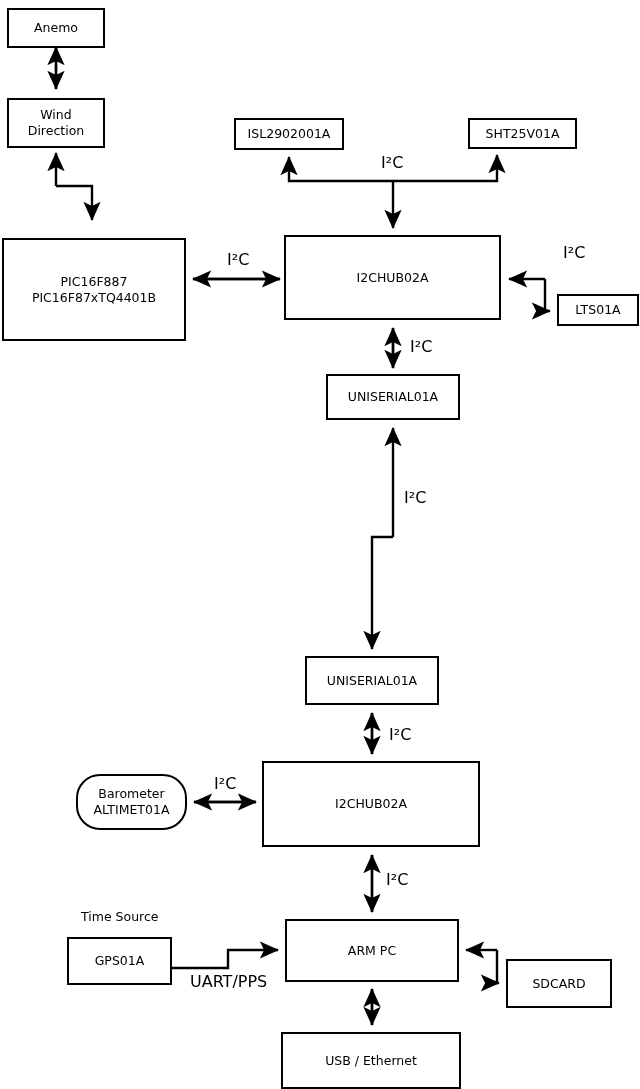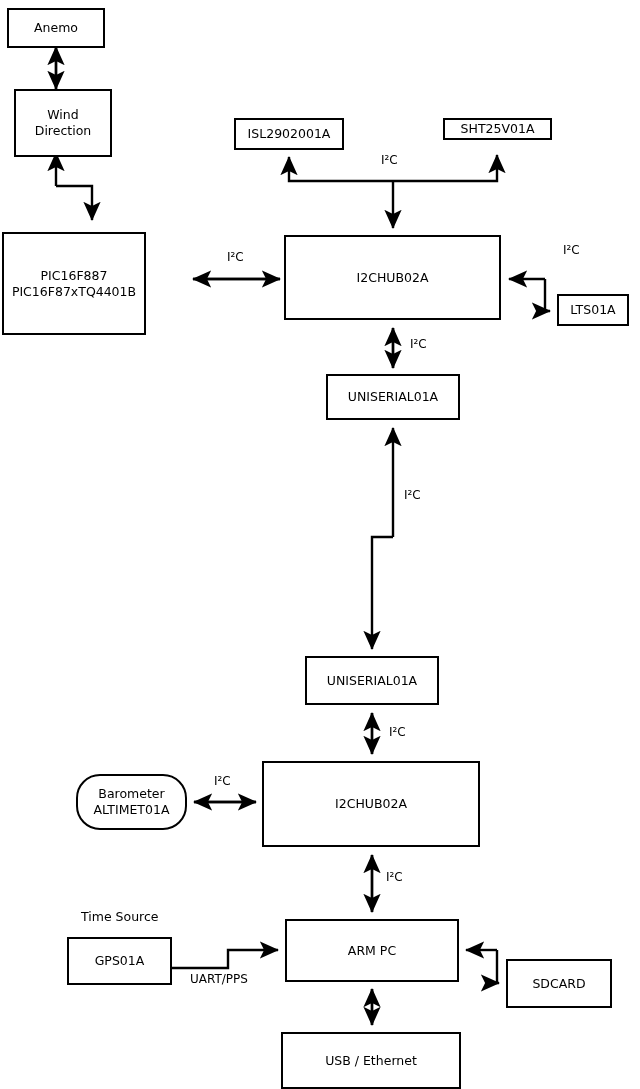--- a/index.html
+++ b/index.html
@@ -32,21 +32,21 @@
     text-align:center;
     line-height:1.28;
     font-size:12.5px;
     color:#000000;
     z-index:3;
     padding:2px 4px;
   }
   .node .lbl{ white-space:pre-line; display:block; }
   .wlabel{
     position:absolute;
-    font-size:12px;
+    font-size:16px;
     color:#000000;
     white-space:nowrap;
     z-index:4;
     background:transparent;
   }
   .freelabel{
     position:absolute;
     font-size:12.5px;
     color:#000000;
     white-space:nowrap;
@@ -108,43 +108,43 @@
 
       <line x1="372" y1="1025" x2="372" y2="989" marker-end="url(#ah)"></line>
       <line x1="372" y1="989" x2="372" y2="1025" marker-end="url(#ah2)"></line>
     </g>
   </svg>
 
   <div class="node" style="left:7px;top:8px;width:98px;height:40px;">
     <span class="lbl">Anemo</span>
   </div>
 
-  <div class="node" style="left:7px;top:89px;width:98px;height:68px;margin-left:7px;">
+  <div class="node" style="left:7px;top:98px;width:98px;height:50px;">
     <span class="lbl">Wind
 Direction</span>
   </div>
 
-  <div class="node" style="left:2px;top:232px;width:144px;height:103px;">
+  <div class="node" style="left:2px;top:238px;width:184px;height:103px;">
     <span class="lbl">PIC16F887
 PIC16F87xTQ4401B</span>
   </div>
 
   <div class="node" style="left:234px;top:118px;width:110px;height:32px;">
     <span class="lbl">ISL2902001A</span>
   </div>
 
-  <div class="node" style="left:443px;top:118px;width:109px;height:22px;">
+  <div class="node" style="left:468px;top:118px;width:109px;height:31px;">
     <span class="lbl">SHT25V01A</span>
   </div>
 
   <div class="node" style="left:284px;top:235px;width:217px;height:85px;">
     <span class="lbl">I2CHUB02A</span>
   </div>
 
-  <div class="node" style="left:557px;top:294px;width:72px;height:32px;">
+  <div class="node" style="left:557px;top:294px;width:82px;height:32px;">
     <span class="lbl">LTS01A</span>
   </div>
 
   <div class="node" style="left:326px;top:374px;width:134px;height:46px;">
     <span class="lbl">UNISERIAL01A</span>
   </div>
 
   <div class="node" style="left:305px;top:656px;width:134px;height:49px;">
     <span class="lbl">UNISERIAL01A</span>
   </div>

